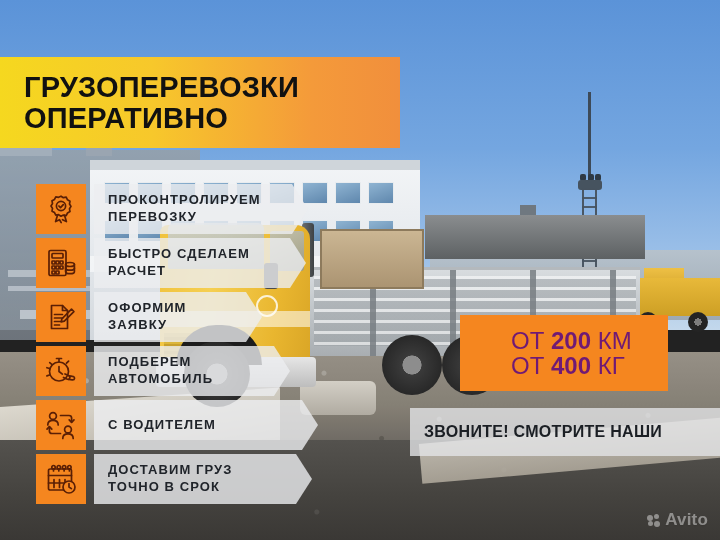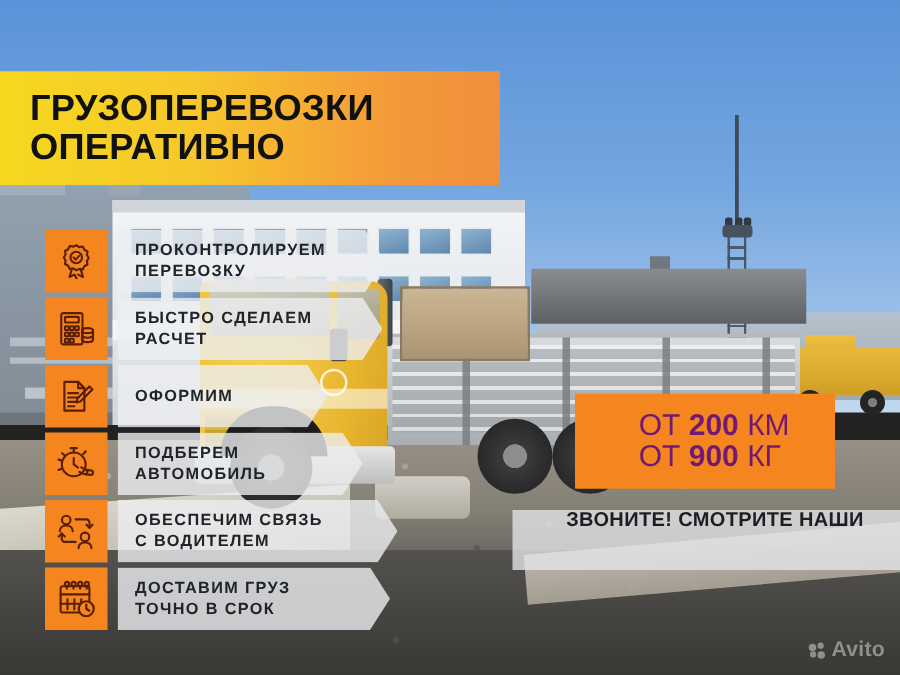--- a/index.html
+++ b/index.html
@@ -302,21 +302,21 @@
   }
   .badge .bl {
     color: #701a75; font-size: 24px; line-height: 1.06; white-space: nowrap; font-weight: 500; margin-left: 37px;
   }
   .badge .bl b { font-weight: 700; }
 
   
   .cta {
     position: absolute; left: 410px; top: 408px; width: 310px; height: 48px;
     background: rgba(228,230,232,.78);
-    display: flex; flex-direction: row; justify-content: center;
+    display: flex; flex-direction: column; justify-content: center;
     padding-left: 14px; box-sizing: border-box;
   }
   .cta span {
     display: block; color: #1b1f24; font-weight: 700;
     font-size: 16px; line-height: 1.16; letter-spacing: .3px; white-space: nowrap;
   }
 
   
   .watermark {
     position: absolute; right: 12px; bottom: 10px;
@@ -484,20 +484,21 @@
       <div class="f-icon">
         <svg viewBox="0 0 32 32" fill="none" stroke="#5a1f05" stroke-width="1.7" stroke-linecap="round" stroke-linejoin="round">
           <path d="M6.5 4.5h11l5 5v18h-16z"></path>
           <path d="M17.5 4.5v5h5"></path>
           <path d="M9.5 13.5h8M9.5 17h8M9.5 20.5h6M9.5 24h5"></path>
           <path d="M26.5 8.2l2.4 2.4-9.6 9.6-3.1.7.7-3.1z"></path>
         </svg>
       </div>
       <div class="f-chip">
         <span>ОФОРМИМ</span>
+        <span>ЗАЯВКУ</span>
       </div>
     </div>
 
     <div class="feature w4">
       <div class="f-icon">
         <svg viewBox="0 0 32 32" fill="none" stroke="#5a1f05" stroke-width="1.7" stroke-linecap="round" stroke-linejoin="round">
           <circle cx="14" cy="16.5" r="9.5"></circle>
           <path d="M11.5 3.5h5M14 3.5v3.4"></path>
           <path d="M21.5 8.2l2.1-2.1"></path>
           <path d="M14 11.5v5l3.4 2.6"></path>
@@ -519,21 +520,20 @@
           <path d="M2.8 16c0-2.9 2.3-4.6 5.2-4.6s5.2 1.7 5.2 4.6"></path>
           <circle cx="23" cy="20.5" r="3.4"></circle>
           <path d="M17.8 29.5c0-2.9 2.3-4.6 5.2-4.6s5.2 1.7 5.2 4.6"></path>
           <path d="M15.5 6.5h8.5c1.5 0 2.6 1.2 2.6 2.6v4"></path>
           <path d="M24.2 10.8l2.4 2.5 2.4-2.5"></path>
           <path d="M15.5 24.5H7c-1.5 0-2.6-1.2-2.6-2.6v-4"></path>
           <path d="M6.8 20.2l-2.4-2.5L2 20.2"></path>
         </svg>
       </div>
       <div class="f-chip">
-        <span>ОБЕСПЕЧИМ СВЯЗЬ</span>
         <span>С ВОДИТЕЛЕМ</span>
       </div>
     </div>
 
     <div class="feature w6">
       <div class="f-icon">
         <svg viewBox="0 0 32 32" fill="none" stroke="#5a1f05" stroke-width="1.7" stroke-linecap="round" stroke-linejoin="round">
           <rect x="3.5" y="6" width="23" height="21" rx="1.6"></rect>
           <path d="M3.5 12.5h23"></path>
           <circle cx="8.5" cy="4.2" r="1.7"></circle>
@@ -550,21 +550,21 @@
       <div class="f-chip">
         <span>ДОСТАВИМ ГРУЗ</span>
         <span>ТОЧНО В СРОК</span>
       </div>
     </div>
 
   </div>
 
   <div class="badge">
     <div class="bl"><span>ОТ </span><b>200</b><span> КМ</span></div>
-    <div class="bl"><span>ОТ </span><b>900</b><span> КГ</span></div>
+    <div class="bl"><span>ОТ </span><b>400</b><span> КГ</span></div>
   </div>
 
   <div class="cta">
     <span>ЗВОНИТЕ! СМОТРИТЕ НАШИ</span>
   </div>
 
   <div class="watermark">
     <div class="wm-logo">
       <i></i>
         <i></i>

